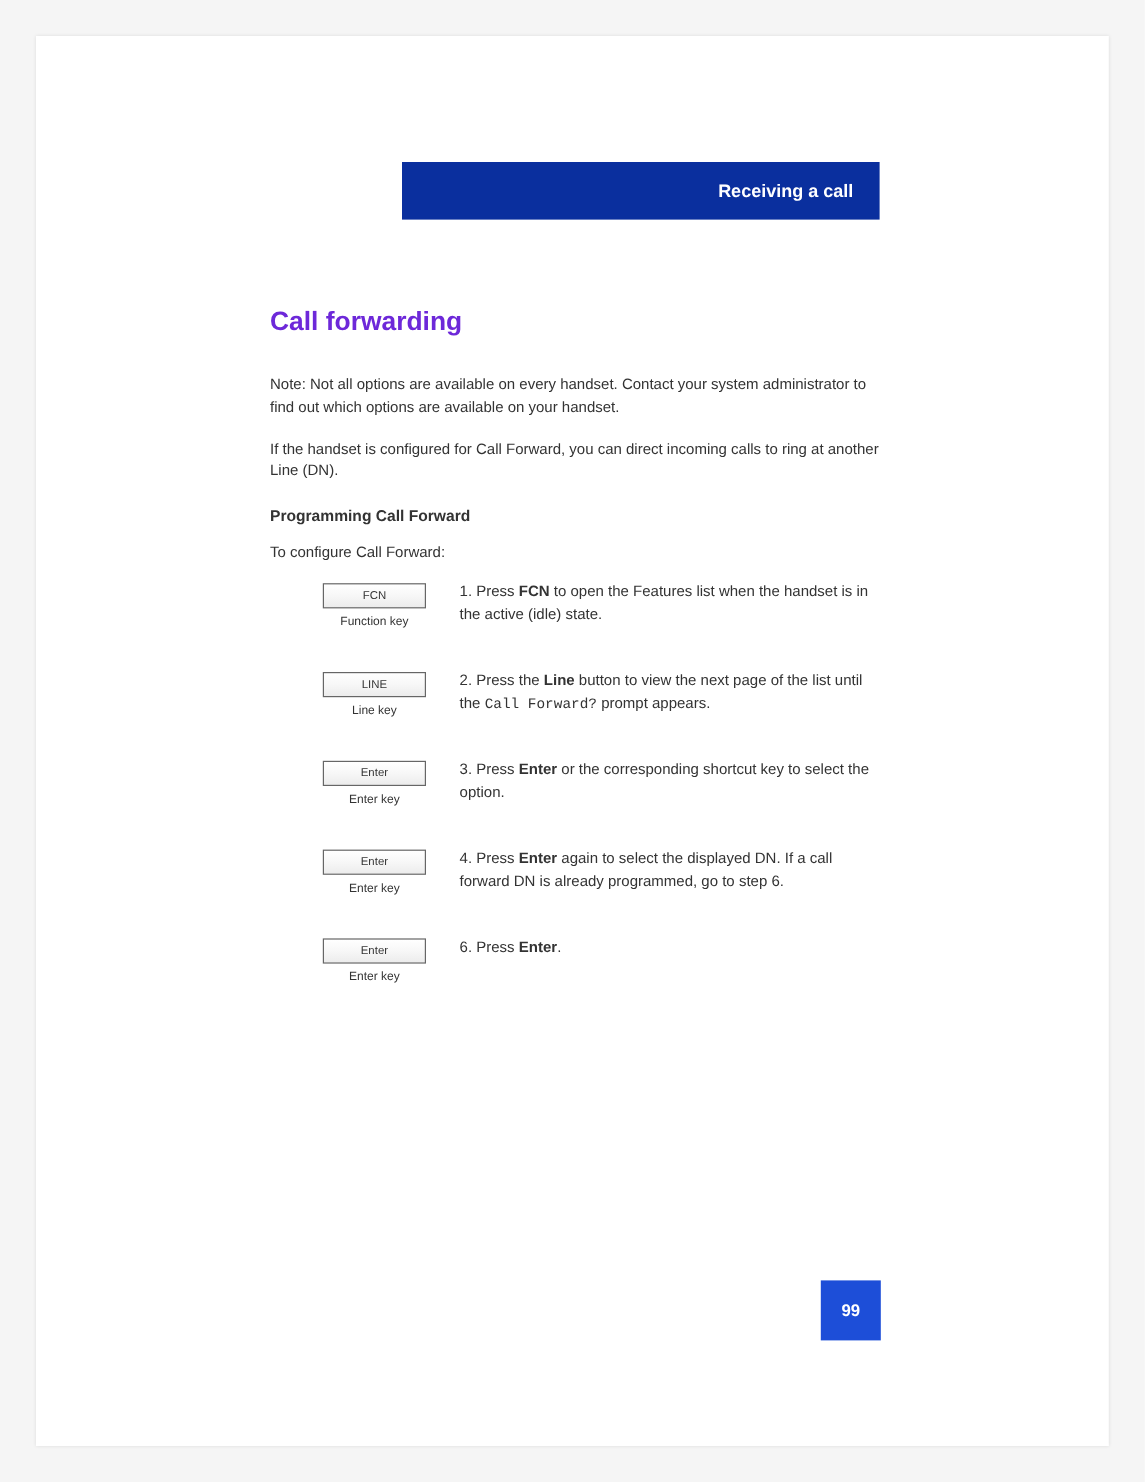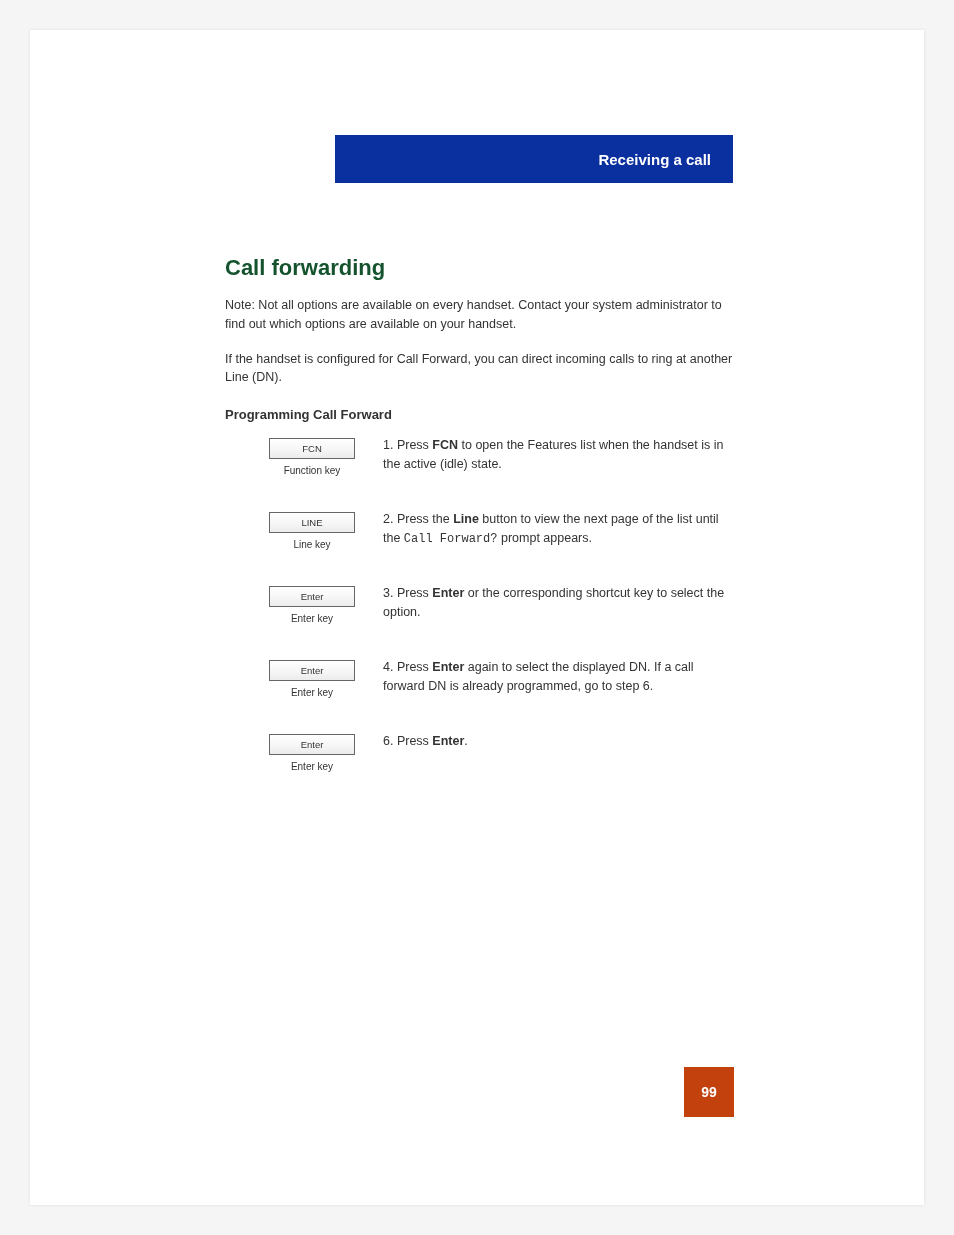--- a/index.html
+++ b/index.html
@@ -35,24 +35,24 @@
       font-weight: bold;
       font-size: 15px;
     }
     .content {
       position: absolute;
       top: 225px;
       left: 195px;
       width: 510px;
     }
     .section-title {
-      color: #14532d;
+      color: #6d28d9;
       font-weight: bold;
       font-size: 22px;
-      margin-bottom: 15px;
+      margin-bottom: 30px;
     }
     .intro {
       color: #333333;
       font-size: 12.5px;
       line-height: 1.5;
       margin-bottom: 16px;
     }
     .subtitle {
       color: #333333;
       font-weight: bold;
@@ -106,21 +106,21 @@
       line-height: 1.5;
     }
     .bold-inline { font-weight: bold; }
     .mono { font-family: "Courier New", monospace; font-size: 12px; margin-top: 32px; }
     .page-number-box {
       position: absolute;
       bottom: 88px;
       right: 190px;
       width: 50px;
       height: 50px;
-      background: #c2410c;
+      background: #1d4ed8;
       display: flex;
       align-items: center;
       justify-content: center;
       color: #ffffff;
       font-weight: bold;
       font-size: 14px;
     }
   </style>
 </head>
 <body>
@@ -133,20 +133,21 @@
 
   <div class="content">
     <h1 class="section-title">Call forwarding</h1>
 
     <p class="intro">Note: Not all options are available on every handset. Contact your system administrator to find out which options are available on your handset.</p>
 
     <p class="intro">If the handset is configured for Call Forward, you can direct incoming calls to ring at another Line (DN).</p>
 
     <p class="subtitle">Programming Call Forward</p>
 
+    <p class="intro" style="margin-bottom:14px;">To configure Call Forward:</p>
 
     <div class="steps">
 
       <div class="step-row">
         <div class="step-left">
           <div class="btn-box">FCN</div>
           <div class="key-label">Function key</div>
         </div>
         <div class="step-right">
           <span>1. Press </span><span class="bold-inline">FCN</span><span> to open the Features list when the handset is in the active (idle) state.</span>

